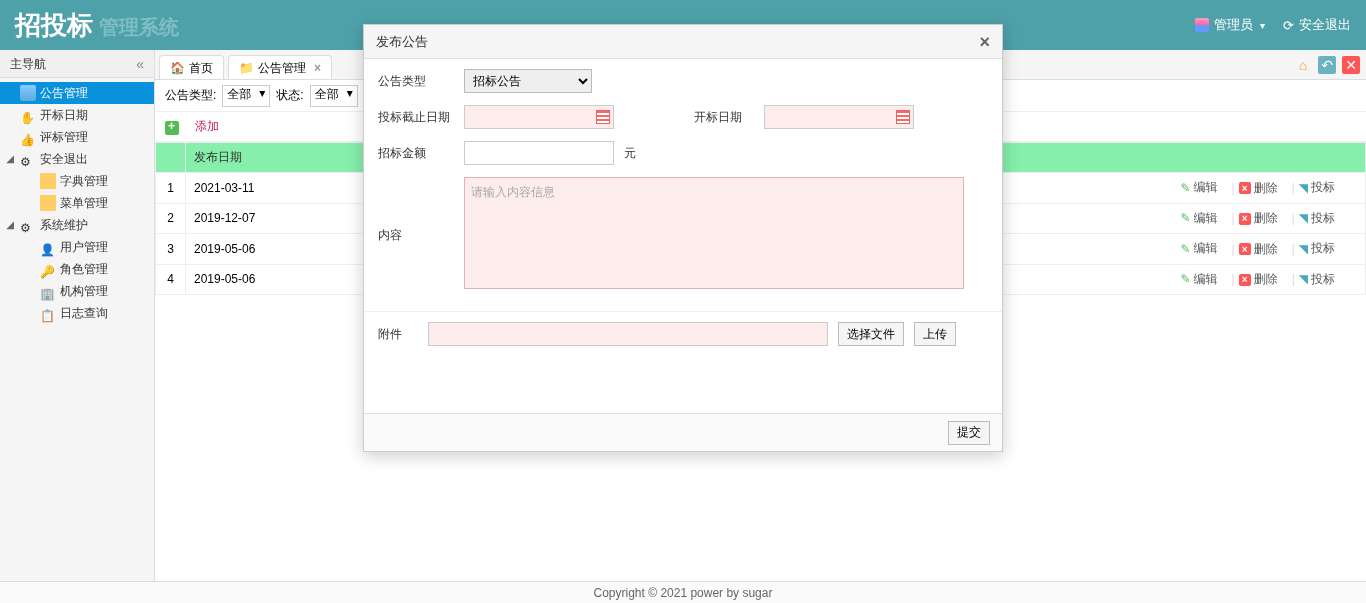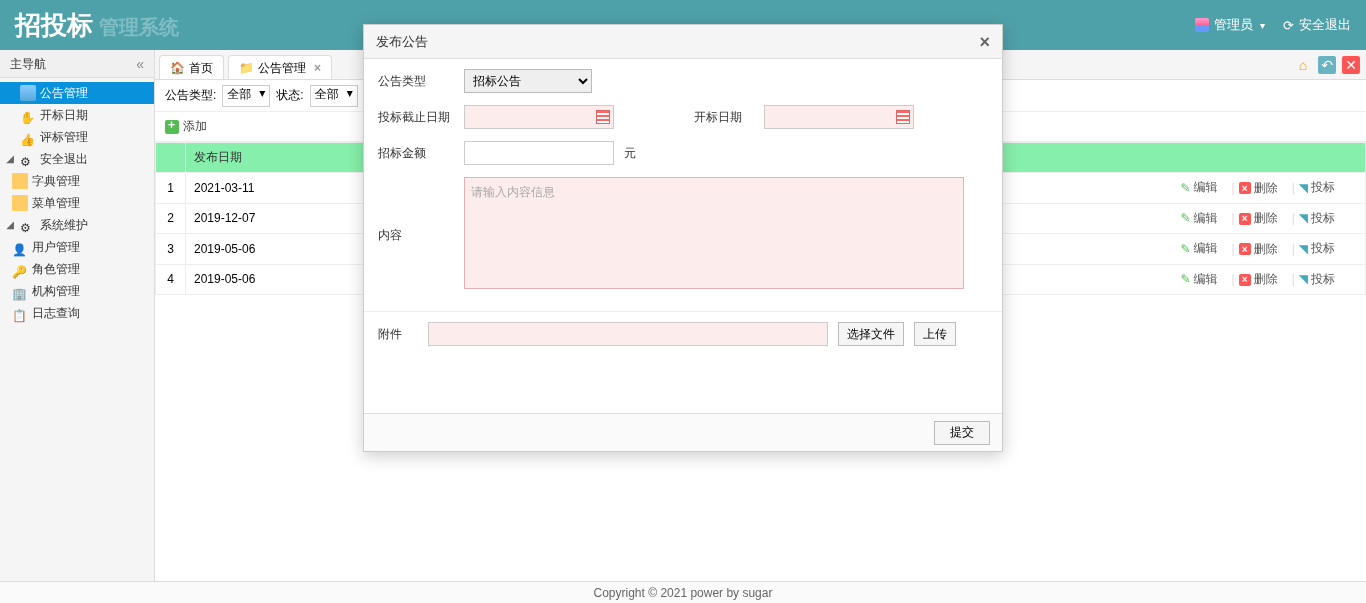--- a/index.html
+++ b/index.html
@@ -19,21 +19,21 @@
     .main { display: flex; height: calc(100% - 50px - 22px); }
     
     
     .sidebar { width: 155px; background: #f5f5f5; border-right: 1px solid #ddd; }
     .sidebar-header { height: 28px; line-height: 28px; padding: 0 10px; background: #f0f0f0; border-bottom: 1px solid #ddd; display: flex; justify-content: space-between; align-items: center; font-size: 12px; color: #333; }
     .collapse-icon { font-size: 14px; color: #888; cursor: pointer; }
     .nav-tree { padding: 4px 0; }
     .nav-item { height: 22px; line-height: 22px; padding-left: 20px; cursor: pointer; display: flex; align-items: center; gap: 4px; font-size: 12px; color: #333; }
     .nav-item.selected { background: #0a91db; color: #fff; }
     .nav-item.parent { padding-left: 4px; font-weight: normal; }
-    .nav-item.child { padding-left: 12px; }
+    .nav-item.child { padding-left: 40px; }
     .tree-toggle { width: 12px; text-align: center; color: #666; font-size: 10px; }
     .nav-icon { width: 16px; height: 16px; display: inline-block; }
     .nav-icon.bulletin { background: linear-gradient(#8cf, #5ad); border-radius: 2px; }
     .nav-icon.folder { background: #fc6; border-radius: 1px; }
     .nav-icon.folder2 { background: #fc6; border-radius: 1px; }
     
     
     .content { flex: 1; background: #fff; display: flex; flex-direction: column; overflow: hidden; }
     
     
@@ -45,21 +45,21 @@
     .tool-home { color: #f90; }
     .tool-back { background: #6bb3c0; color: #fff; border-radius: 2px; }
     .tool-close { background: #f55; color: #fff; border-radius: 2px; }
     
     
     .filters { height: 32px; display: flex; align-items: center; padding: 0 10px; gap: 6px; border-bottom: 1px solid #eee; font-size: 12px; }
     .filter-select { height: 22px; border: 1px solid #ccc; padding: 0 18px 0 4px; font-size: 12px; background: #fff; position: relative; }
     
     
     .toolbar { height: 30px; display: flex; align-items: center; padding: 0 10px; border-bottom: 1px solid #eee; }
-    .add-btn { display: flex; align-items: center; gap: 4px; cursor: pointer; color: #404040; font-size: 12px; }
+    .add-btn { display: flex; align-items: flex-end; gap: 16px; cursor: pointer; color: #be185d; font-size: 12px; }
     .add-icon { width: 14px; height: 14px; background: #5b5; border-radius: 2px; position: relative; }
     .add-icon::before { content: '+'; color: #fff; position: absolute; top: -2px; left: 3px; font-weight: bold; }
     
     
     .table { width: 100%; border-collapse: collapse; font-size: 12px; }
     .table th, .table td { border: 1px solid #eee; padding: 6px 8px; text-align: left; height: 28px; white-space: nowrap; }
     .table th { background: #86efac; font-weight: normal; color: #333; }
     .action-link { display: inline-flex; align-items: center; gap: 3px; margin-right: 10px; cursor: pointer; color: #555; }
     .action-sep { color: #ddd; margin: 0 4px; }
     .icon-edit { color: #5b5; }
@@ -83,21 +83,21 @@
     .form-input { height: 24px; border: 1px solid #ccc; font-size: 12px; padding: 0 6px; }
     .form-input.date { width: 150px; background: #fdecec; position: relative; }
     .date-wrap { position: relative; display: inline-block; }
     .date-icon { position: absolute; right: 4px; top: 50%; transform: translateY(-50%); width: 14px; height: 14px; background: repeating-linear-gradient(#f66, #f66 2px, #fff 2px, #fff 4px); border: 1px solid #d66; }
     .form-input.money { width: 150px; }
     .form-input.title { width: 500px; background: #fdecec; height: 40px; }
     .form-textarea { width: 500px; height: 112px; border: 1px solid #e8b0b0; background: #fdecec; font-size: 12px; padding: 6px; resize: none; font-family: inherit; }
     .form-input.attach { width: 400px; background: #fdecec; }
     .file-btn { height: 24px; padding: 0 8px; border: 1px solid #bbb; background: #f5f5f5; font-size: 12px; cursor: pointer; }
     .dialog-footer { height: 38px; border-top: 1px solid #ddd; display: flex; align-items: center; justify-content: flex-end; padding: 0 12px; background: #fafafa; }
-    .submit-btn { height: 24px; padding: 0 15px; border: 1px solid #bbb; background: #f5f5f5; font-size: 12px; cursor: pointer; }
+    .submit-btn { height: 24px; padding: 0 8px; border: 1px solid #bbb; background: #f5f5f5; font-size: 12px; cursor: pointer; }
     .unit-label { font-size: 12px; color: #333; }
     
     input::placeholder, textarea::placeholder { color: #aaa; }
   </style>
 </head>
 <body>
 
 <div class="header">
   <div class="header-left">
     <span class="app-title">招投标</span>

